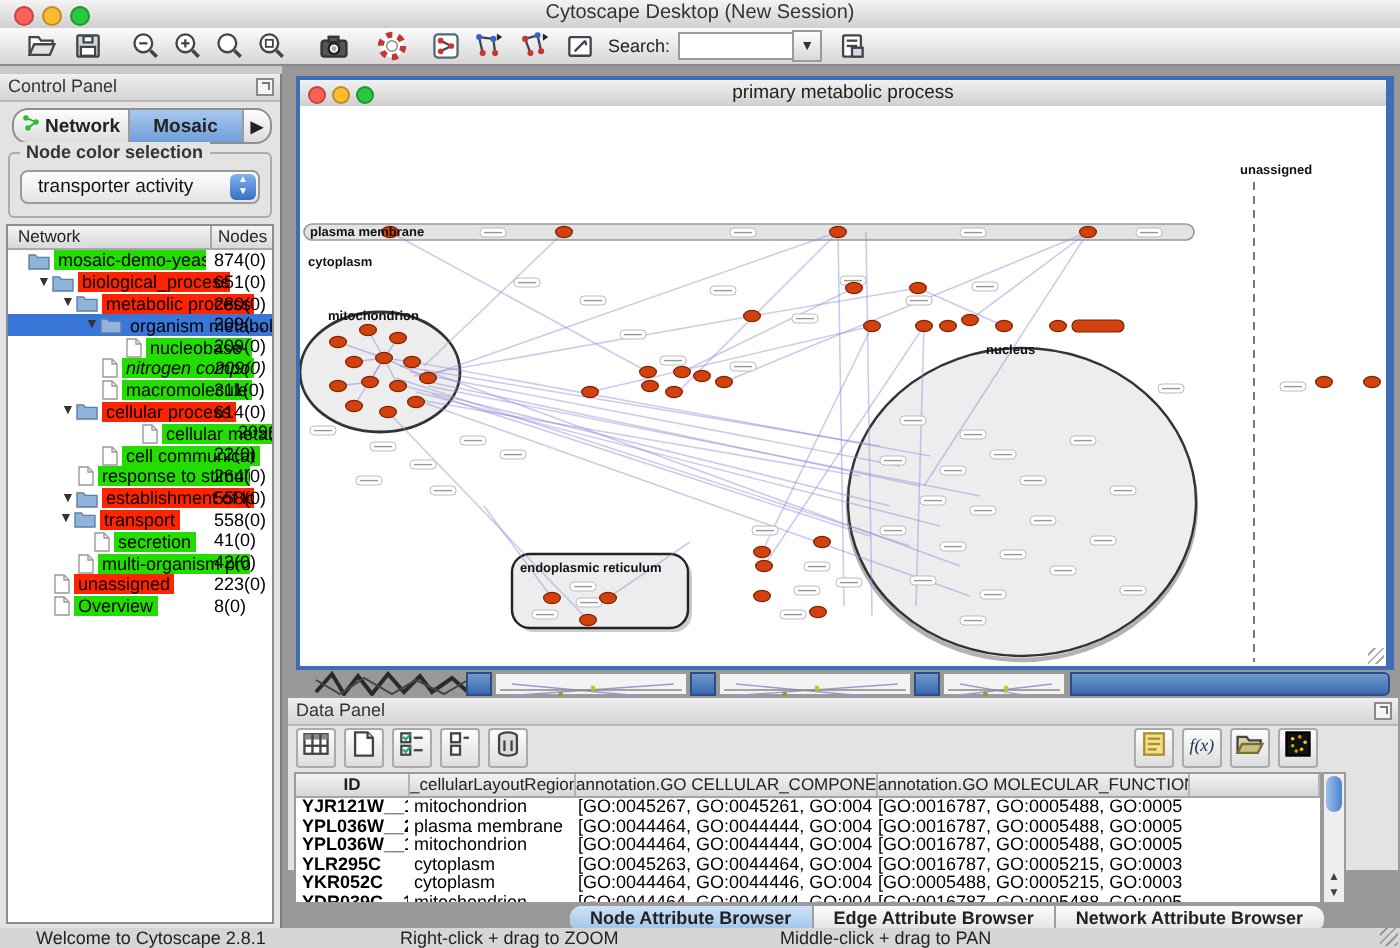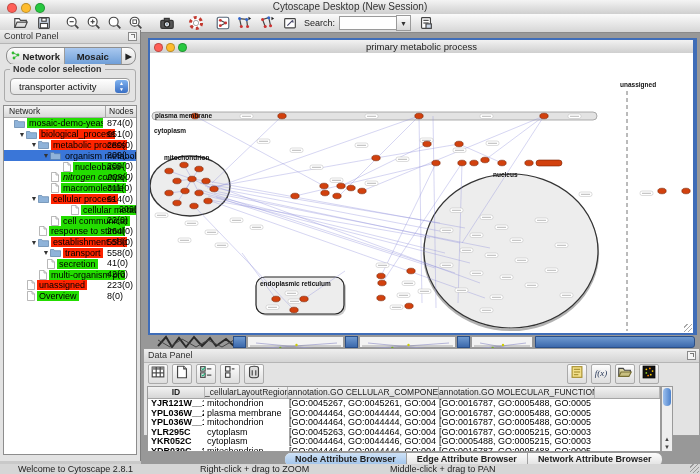--- a/index.html
+++ b/index.html
@@ -13,21 +13,21 @@
 
   
   .toolbar{position:absolute;left:0;top:14px;width:700px;height:19px;background:linear-gradient(#fbfbfb,#d6d6d6);border-bottom:1px solid #8a8a8a;display:flex;align-items:center;padding-left:12px;box-sizing:border-box;}
   .tb-btn{width:17px;height:17px;display:flex;align-items:center;justify-content:center;}
   .tb-btn svg{display:block;}
   .search-label{font-size:9px;color:#222;margin-left:6px;margin-right:4px;}
   .combo-field{width:56px;height:12px;background:#fff;border:1px solid #9a9a9a;border-right:none;}
   .combo-drop{width:13px;height:14px;background:linear-gradient(#fefefe,#d8d8d8);border:1px solid #9a9a9a;font-size:7px;color:#333;display:flex;align-items:center;justify-content:center;}
 
   
-  .control-panel{position:absolute;left:0;top:30px;width:141px;height:431px;background:#e3e3e3;border-right:1px solid #7e7e7e;box-sizing:border-box;}
+  .control-panel{position:absolute;left:0;top:37px;width:141px;height:431px;background:#e3e3e3;border-right:1px solid #7e7e7e;box-sizing:border-box;}
   .panel-header{position:relative;height:13px;background:linear-gradient(#efefef,#d4d4d4);border-bottom:1px solid #b5b5b5;font-size:9px;color:#333;line-height:13px;padding-left:4px;}
   .float-icon{position:absolute;right:3px;top:2px;width:9px;height:9px;border:1px solid #8a8a8a;background:#f5f5f5;box-sizing:border-box;}
   .float-icon:after{content:"";position:absolute;right:1px;top:1px;width:3px;height:3px;border-top:1px solid #777;border-right:1px solid #777;}
   .tabstrip{display:flex;margin:3px 4px 2px 6px;height:16px;border:1px solid #8e8e8e;border-radius:8px;overflow:hidden;background:linear-gradient(#fdfdfd,#dcdcdc);}
   .tabseg{flex:1;display:flex;align-items:center;justify-content:center;font-size:9.5px;font-weight:bold;color:#222;border-right:1px solid #9b9b9b;gap:3px;}
   .tabseg.sel{background:linear-gradient(#a9c8ef,#6f9fd8);}
   .tabseg.arrow{flex:0 0 13px;font-size:8px;border-right:none;}
   .groupbox{position:relative;margin:4px 4px 0 4px;border:1px solid #ababab;border-radius:3px;padding:8px 5px 6px 5px;}
   .groupbox legend,.group-label{position:absolute;top:-6px;left:5px;background:#e3e3e3;padding:0 3px;font-size:9px;font-weight:bold;color:#333;}
   .mac-combo{position:relative;height:15px;background:linear-gradient(#ffffff,#e4e4e4);border:1px solid #9a9a9a;border-radius:4px;font-size:9.5px;color:#111;line-height:15px;padding-left:8px;}
@@ -652,21 +652,21 @@
           <div class="trow" style="padding-left: 26px;">
             <span class="arr">▼</span>
             <span class="ticon">
               <svg width="11" height="9" viewBox="0 0 11 9">
                 <path d="M0.5 8.5v-7h3.2l1 1.2h5.8v5.8z" fill="#8fb3d9" stroke="#5a7fa8" stroke-width="0.7"></path>
               </svg>
             </span>
             <span class="tlabel bg-red">establishment of lo</span>
             <span class="tcount">558(0)</span>
           </div>
-          <div class="trow" style="padding-left: 38px;">
+          <div class="trow" style="padding-left: 25px;">
             <span class="arr">▼</span>
             <span class="ticon">
               <svg width="11" height="9" viewBox="0 0 11 9">
                 <path d="M0.5 8.5v-7h3.2l1 1.2h5.8v5.8z" fill="#8fb3d9" stroke="#5a7fa8" stroke-width="0.7"></path>
               </svg>
             </span>
             <span class="tlabel bg-red">transport</span>
             <span class="tcount">558(0)</span>
           </div>
           <div class="trow" style="padding-left: 34px;">

